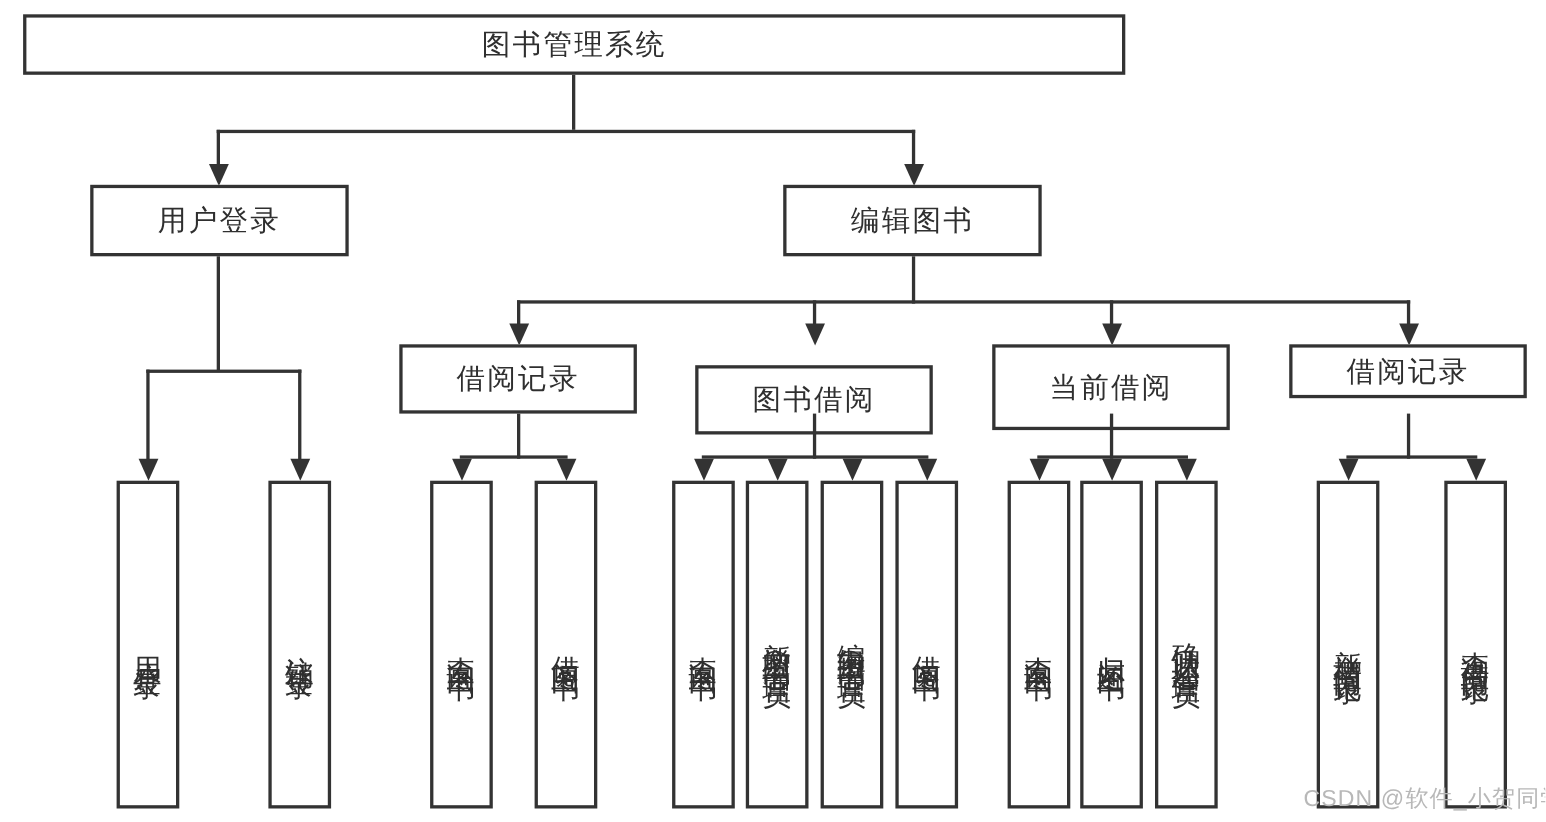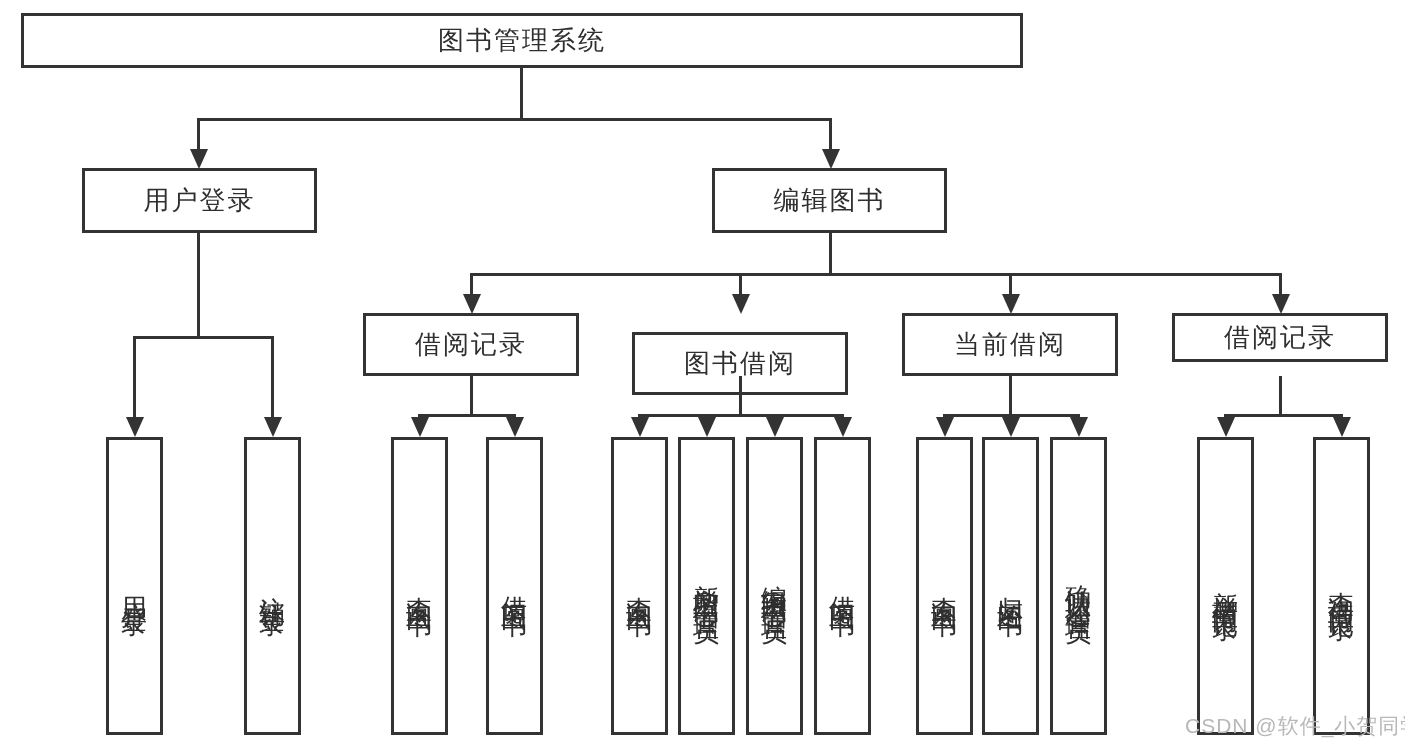--- a/index.html
+++ b/index.html
@@ -67,21 +67,21 @@
   <div class="arrow" style="left:462.5px;top:294px"></div>
   <div class="vline" style="left:739px;top:273px;height:23px"></div>
   <div class="arrow" style="left:731.5px;top:294px"></div>
   <div class="vline" style="left:1009px;top:273px;height:23px"></div>
   <div class="arrow" style="left:1001.5px;top:294px"></div>
   <div class="vline" style="left:1279px;top:273px;height:23px"></div>
   <div class="arrow" style="left:1271.5px;top:294px"></div>
 
   <div class="h-node" style="left:363px;top:313px;width:216px;height:63px">借阅记录</div>
   <div class="h-node" style="left:632px;top:332px;width:216px;height:63px">图书借阅</div>
-  <div class="h-node" style="left:902px;top:313px;width:216px;height:63px">当前借阅</div>
+  <div class="h-node" style="left:902px;top:313px;width:216px;height:78px">当前借阅</div>
   <div class="h-node" style="left:1172px;top:313px;width:216px;height:49px">借阅记录</div>
 
   <div class="vline" style="left:469.5px;top:376px;height:41px"></div>
   <div class="hline" style="left:418px;top:414px;width:98px"></div>
   <div class="arrow" style="left:410.5px;top:417px"></div>
   <div class="arrow" style="left:505.5px;top:417px"></div>
 
   <div class="vline" style="left:738.5px;top:376px;height:41px"></div>
   <div class="hline" style="left:638px;top:414px;width:206px"></div>
   <div class="arrow" style="left:630.5px;top:417px"></div>

